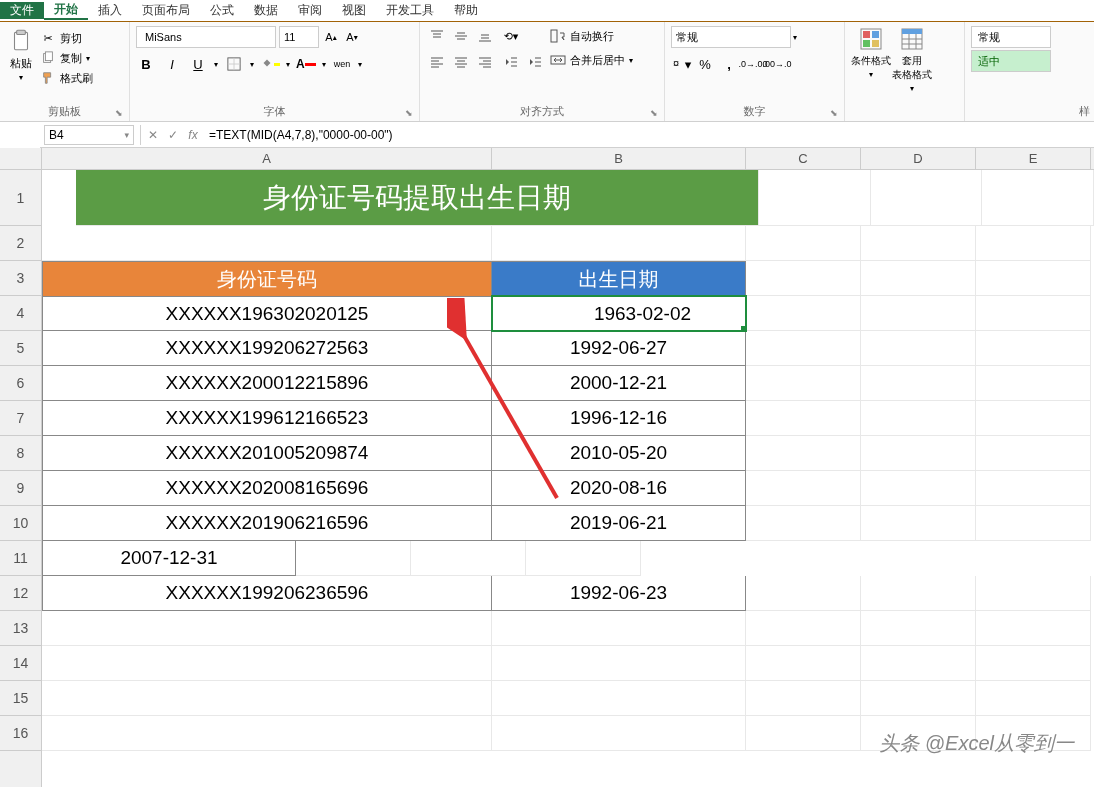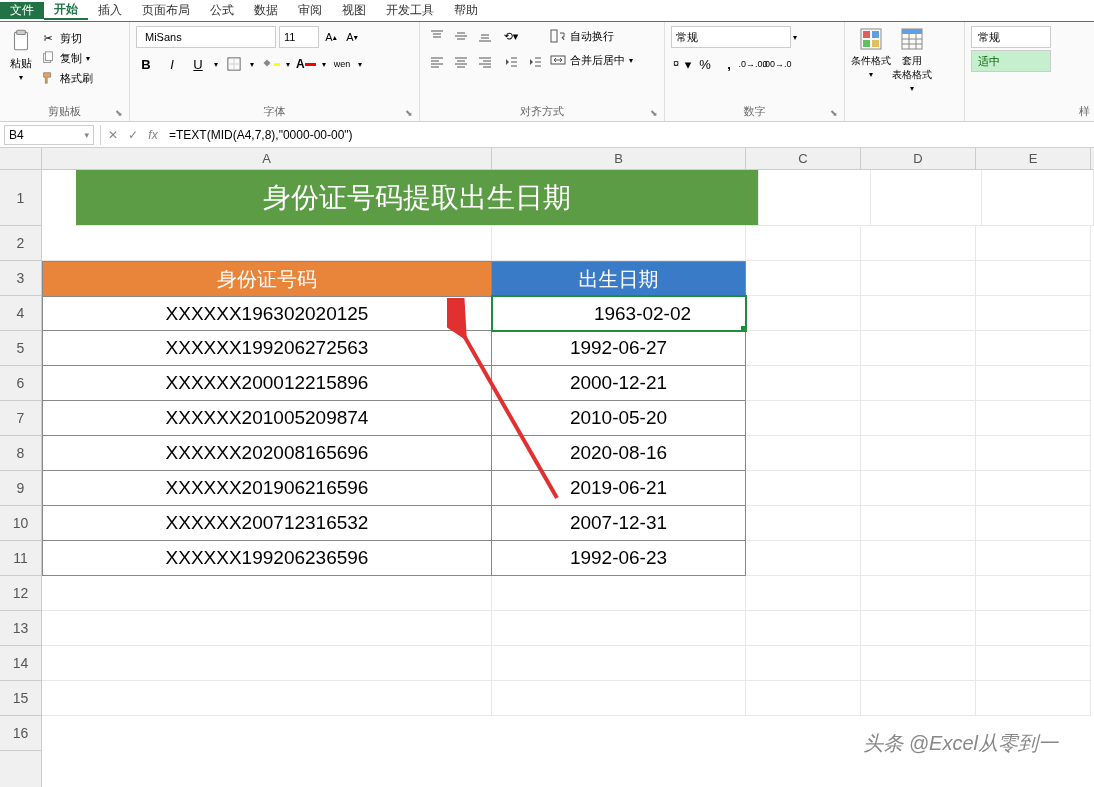--- a/index.html
+++ b/index.html
@@ -41,21 +41,21 @@
 
 .styles-col { display: flex; gap: 1px; }
 .style-btn { display: flex; flex-direction: column; align-items: center; gap: 2px; }
 
 .cell-styles { display: flex; flex-direction: column; gap: 2px; }
 .style-chip { width: 80px; height: 22px; border: 1px solid #ccc; font-size: 11px; display: flex; align-items: center; padding: 0 6px; }
 .chip-normal { background: #fff; }
 .chip-good { background: #c6efce; color: #006100; }
 
 
-.formula-bar { display: flex; height: 26px; border-bottom: 1px solid #d0d0d0; align-items: center; font-size: 12px; }
+.formula-bar { display: flex; height: 26px; border-bottom: 1px solid #d0d0d0; align-items: center; font-size: 12px; margin-left: 40px; }
 .name-box { width: 90px; height: 20px; border: 1px solid #ccc; margin: 0 4px; padding: 0 4px; display: flex; align-items: center; justify-content: space-between; }
 .name-box-dd { font-size: 9px; color: #888; }
 .fb-sep { width: 1px; height: 20px; background: #d0d0d0; margin: 0 2px; }
 .fb-btn { width: 20px; height: 20px; display: flex; align-items: center; justify-content: center; color: #888; font-size: 12px; }
 .fb-input { flex: 1; height: 20px; padding: 0 6px; font-size: 12px; border: none; }
 
 
 .sheet { position: relative; display: flex; height: 639px; }
 .row-headers { width: 42px; background: #f0f0f0; border-right: 1px solid #ccc; }
 .row-header { height: 35px; border-bottom: 1px solid #ccc; display: flex; align-items: center; justify-content: center; font-size: 14px; color: #555; }
@@ -84,21 +84,21 @@
 .row.r3 .hdr-a, .row.r3 .hdr-b { border: 1px solid #888; border-bottom: none; }
 .row.r3 .hdr-b { border-left: none; }
 .row.r4 .data-cell { border-top: 1px solid #888; }
 
 .selected-cell { outline: 2px solid #1e8e3e; outline-offset: -1px; position: relative; padding-left: 48px; }
 .selected-cell::after { content: ""; position: absolute; right: -3px; bottom: -3px; width: 6px; height: 6px; background: #1e8e3e; border: 1px solid #fff; }
 
 
 .arrow-annotation { position: absolute; left: 405px; top: 150px; width: 120px; height: 210px; pointer-events: none; }
 
-.watermark { position: absolute; right: 36px; bottom: 30px; font-size: 20px; color: #888; font-style: italic; }
+.watermark { position: absolute; right: 20px; bottom: 30px; font-size: 20px; color: #888; font-style: italic; }
 
 .icon { display: inline-flex; width: 16px; height: 16px; align-items: center; justify-content: center; }
 .icon-lg { width: 26px; height: 26px; }
 </style>
 </head>
 <body>
 
 <div class="menu-bar">
   <div class="menu-item file">文件</div>
   <div class="menu-item active">开始</div>
@@ -448,20 +448,27 @@
           <div class="cell col-E"></div>
       </div>
       <div class="row">
         <div class="cell col-A data-cell">XXXXXX200012215896</div>
         <div class="cell col-B data-cell">2000-12-21</div>
         <div class="cell col-C"></div>
           <div class="cell col-D"></div>
           <div class="cell col-E"></div>
       </div>
       <div class="row">
+        <div class="cell col-A data-cell">XXXXXX199612166523</div>
+        <div class="cell col-B data-cell">1996-12-16</div>
+        <div class="cell col-C"></div>
+          <div class="cell col-D"></div>
+          <div class="cell col-E"></div>
+      </div>
+      <div class="row">
         <div class="cell col-A data-cell">XXXXXX201005209874</div>
         <div class="cell col-B data-cell">2010-05-20</div>
         <div class="cell col-C"></div>
           <div class="cell col-D"></div>
           <div class="cell col-E"></div>
       </div>
       <div class="row">
         <div class="cell col-A data-cell">XXXXXX202008165696</div>
         <div class="cell col-B data-cell">2020-08-16</div>
         <div class="cell col-C"></div>
@@ -469,21 +476,20 @@
           <div class="cell col-E"></div>
       </div>
       <div class="row">
         <div class="cell col-A data-cell">XXXXXX201906216596</div>
         <div class="cell col-B data-cell">2019-06-21</div>
         <div class="cell col-C"></div>
           <div class="cell col-D"></div>
           <div class="cell col-E"></div>
       </div>
       <div class="row">
-        <div class="cell col-A data-cell">XXXXXX200712316532</div>
         <div class="cell col-B data-cell">2007-12-31</div>
         <div class="cell col-C"></div>
           <div class="cell col-D"></div>
           <div class="cell col-E"></div>
       </div>
       <div class="row">
         <div class="cell col-A data-cell">XXXXXX199206236596</div>
         <div class="cell col-B data-cell">1992-06-23</div>
         <div class="cell col-C"></div>
           <div class="cell col-D"></div>

